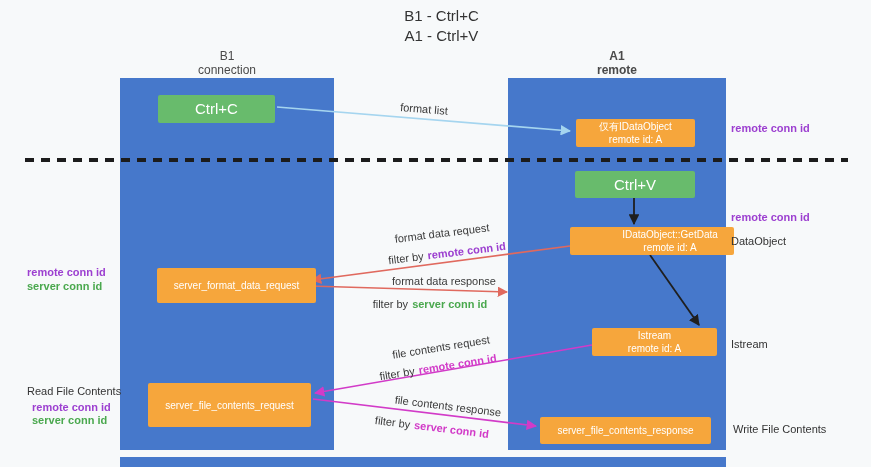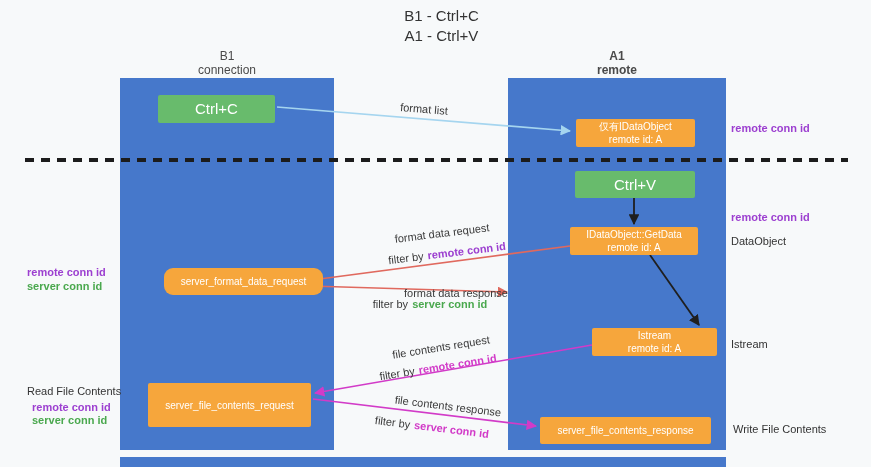--- a/index.html
+++ b/index.html
@@ -96,26 +96,26 @@
 
   <div class="box orange" style="left:576px;top:119px;width:119px;height:28px;">
     <div>仅有IDataObject</div>
     <div>remote id: A</div>
   </div>
 
   <div class="box green" style="left:575px;top:171px;width:120px;height:27px;">
     <div>Ctrl+V</div>
   </div>
 
-  <div class="box orange" style="left:570px;top:227px;width:128px;height:28px;">
+  <div class="box orange" style="left:570px;top:227px;width:128px;height:28px;padding-left:36px;">
     <div>IDataObject::GetData</div>
     <div>remote id: A</div>
   </div>
 
-  <div class="box orange" style="left:164px;top:268px;width:159px;height:27px;border-radius:9px;">
+  <div class="box orange" style="left:157px;top:268px;width:159px;height:35px;">
     <div>server_format_data_request</div>
   </div>
 
 
   <div class="box orange" style="left:592px;top:328px;width:125px;height:28px;">
     <div>Istream</div>
     <div>remote id: A</div>
   </div>
 
   <div class="box orange" style="left:148px;top:383px;width:163px;height:44px;">
@@ -126,21 +126,21 @@
     <div>server_file_contents_response</div>
   </div>
 
   <span class="alabel" style="left:424px;top:109px;--rot:4.5deg;">format list</span>
 
   <span class="alabel" style="left:442px;top:233px;--rot:-7deg;">format data request</span>
   <span class="alabel" style="left:447px;top:253px;--rot:-7deg;">
     <span class="pfx">filter by</span><span class="purple">remote conn id</span>
   </span>
 
-  <span class="alabel" style="left:456px;top:281px;margin-top:12px;">format data response</span>
+  <span class="alabel" style="left:444px;top:281px;">format data response</span>
   <span class="alabel" style="left:430px;top:304px;">
     <span class="pfx">filter by</span><span class="greentxt">server conn id</span>
   </span>
 
   <span class="alabel" style="left:441px;top:347px;--rot:-9deg;">file contents request</span>
   <span class="alabel" style="left:438px;top:367px;--rot:-9deg;">
     <span class="pfx">filter by</span><span class="magentatxt">remote conn id</span>
   </span>
 
   <span class="alabel" style="left:448px;top:406px;--rot:7deg;">file contents response</span>

